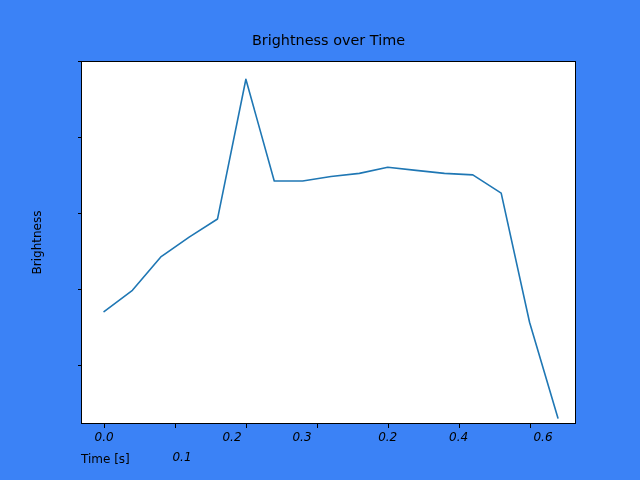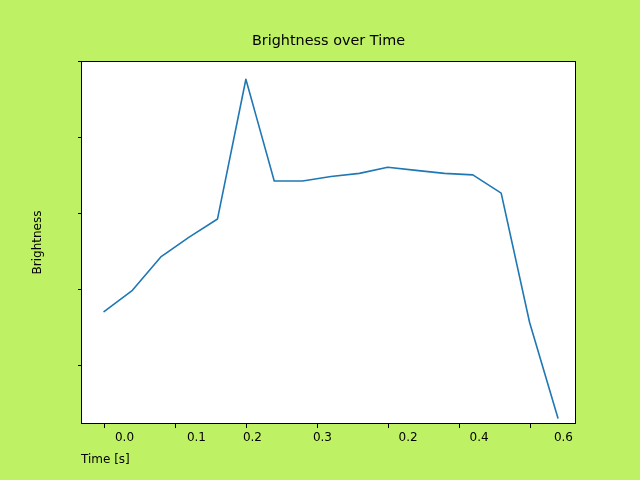--- a/index.html
+++ b/index.html
@@ -5,21 +5,21 @@
 <style>
   html, body {
     margin: 0;
     padding: 0;
     background: #ffffff;
   }
   #figure {
     position: relative;
     width: 640px;
     height: 480px;
-    background: #bef264;
+    background: #3b82f6;
     font-family: "DejaVu Sans", sans-serif;
     overflow: hidden;
   }
   #plot-area {
     position: absolute;
     left: 81px;
     top: 61px;
     width: 495px;
     height: 363px;
     border: 1.1px solid #000000;
@@ -55,24 +55,25 @@
     text-align: center;
     font-size: 12px;
     color: #000000;
     line-height: 22px;
   }
   .xtick-label {
     position: absolute;
     top: 430px;
     width: 60px;
     margin-left: -30px;
-    text-align: right;
+    text-align: center;
     font-size: 12px;
     color: #000000;
     white-space: nowrap;
+    font-style: italic;
   }
   .ytick-mark {
     position: absolute;
     left: 77.5px;
     width: 3.5px;
     height: 1.1px;
     background: #000000;
   }
   .xtick-mark {
     position: absolute;
@@ -101,21 +102,21 @@
 
   <div id="ylabel-wrap">
     <div id="ylabel">Brightness</div>
   </div>
 
   <div id="xlabel">Time [s]</div>
 
   <div id="ytick-labels"></div>
   <div id="xtick-labels">
       <div class="xtick-label" style="left: 104.048px;">0.0</div>
-      <div class="xtick-label" style="left: 176px;">0.1</div>
+      <div class="xtick-label" style="left: 182px; margin-top: 20px;">0.1</div>
       <div class="xtick-label" style="left: 232px;">0.2</div>
       <div class="xtick-label" style="left: 302px;">0.3</div>
       <div class="xtick-label" style="left: 387.716px;">0.2</div>
       <div class="xtick-label" style="left: 458.633px;">0.4</div>
       <div class="xtick-label" style="left: 543px;">0.6</div>
     </div>
   <div id="tick-marks">
       <div class="ytick-mark" style="top: 364.766px;"></div>
       <div class="ytick-mark" style="top: 288.824px;"></div>
       <div class="ytick-mark" style="top: 212.883px;"></div>

